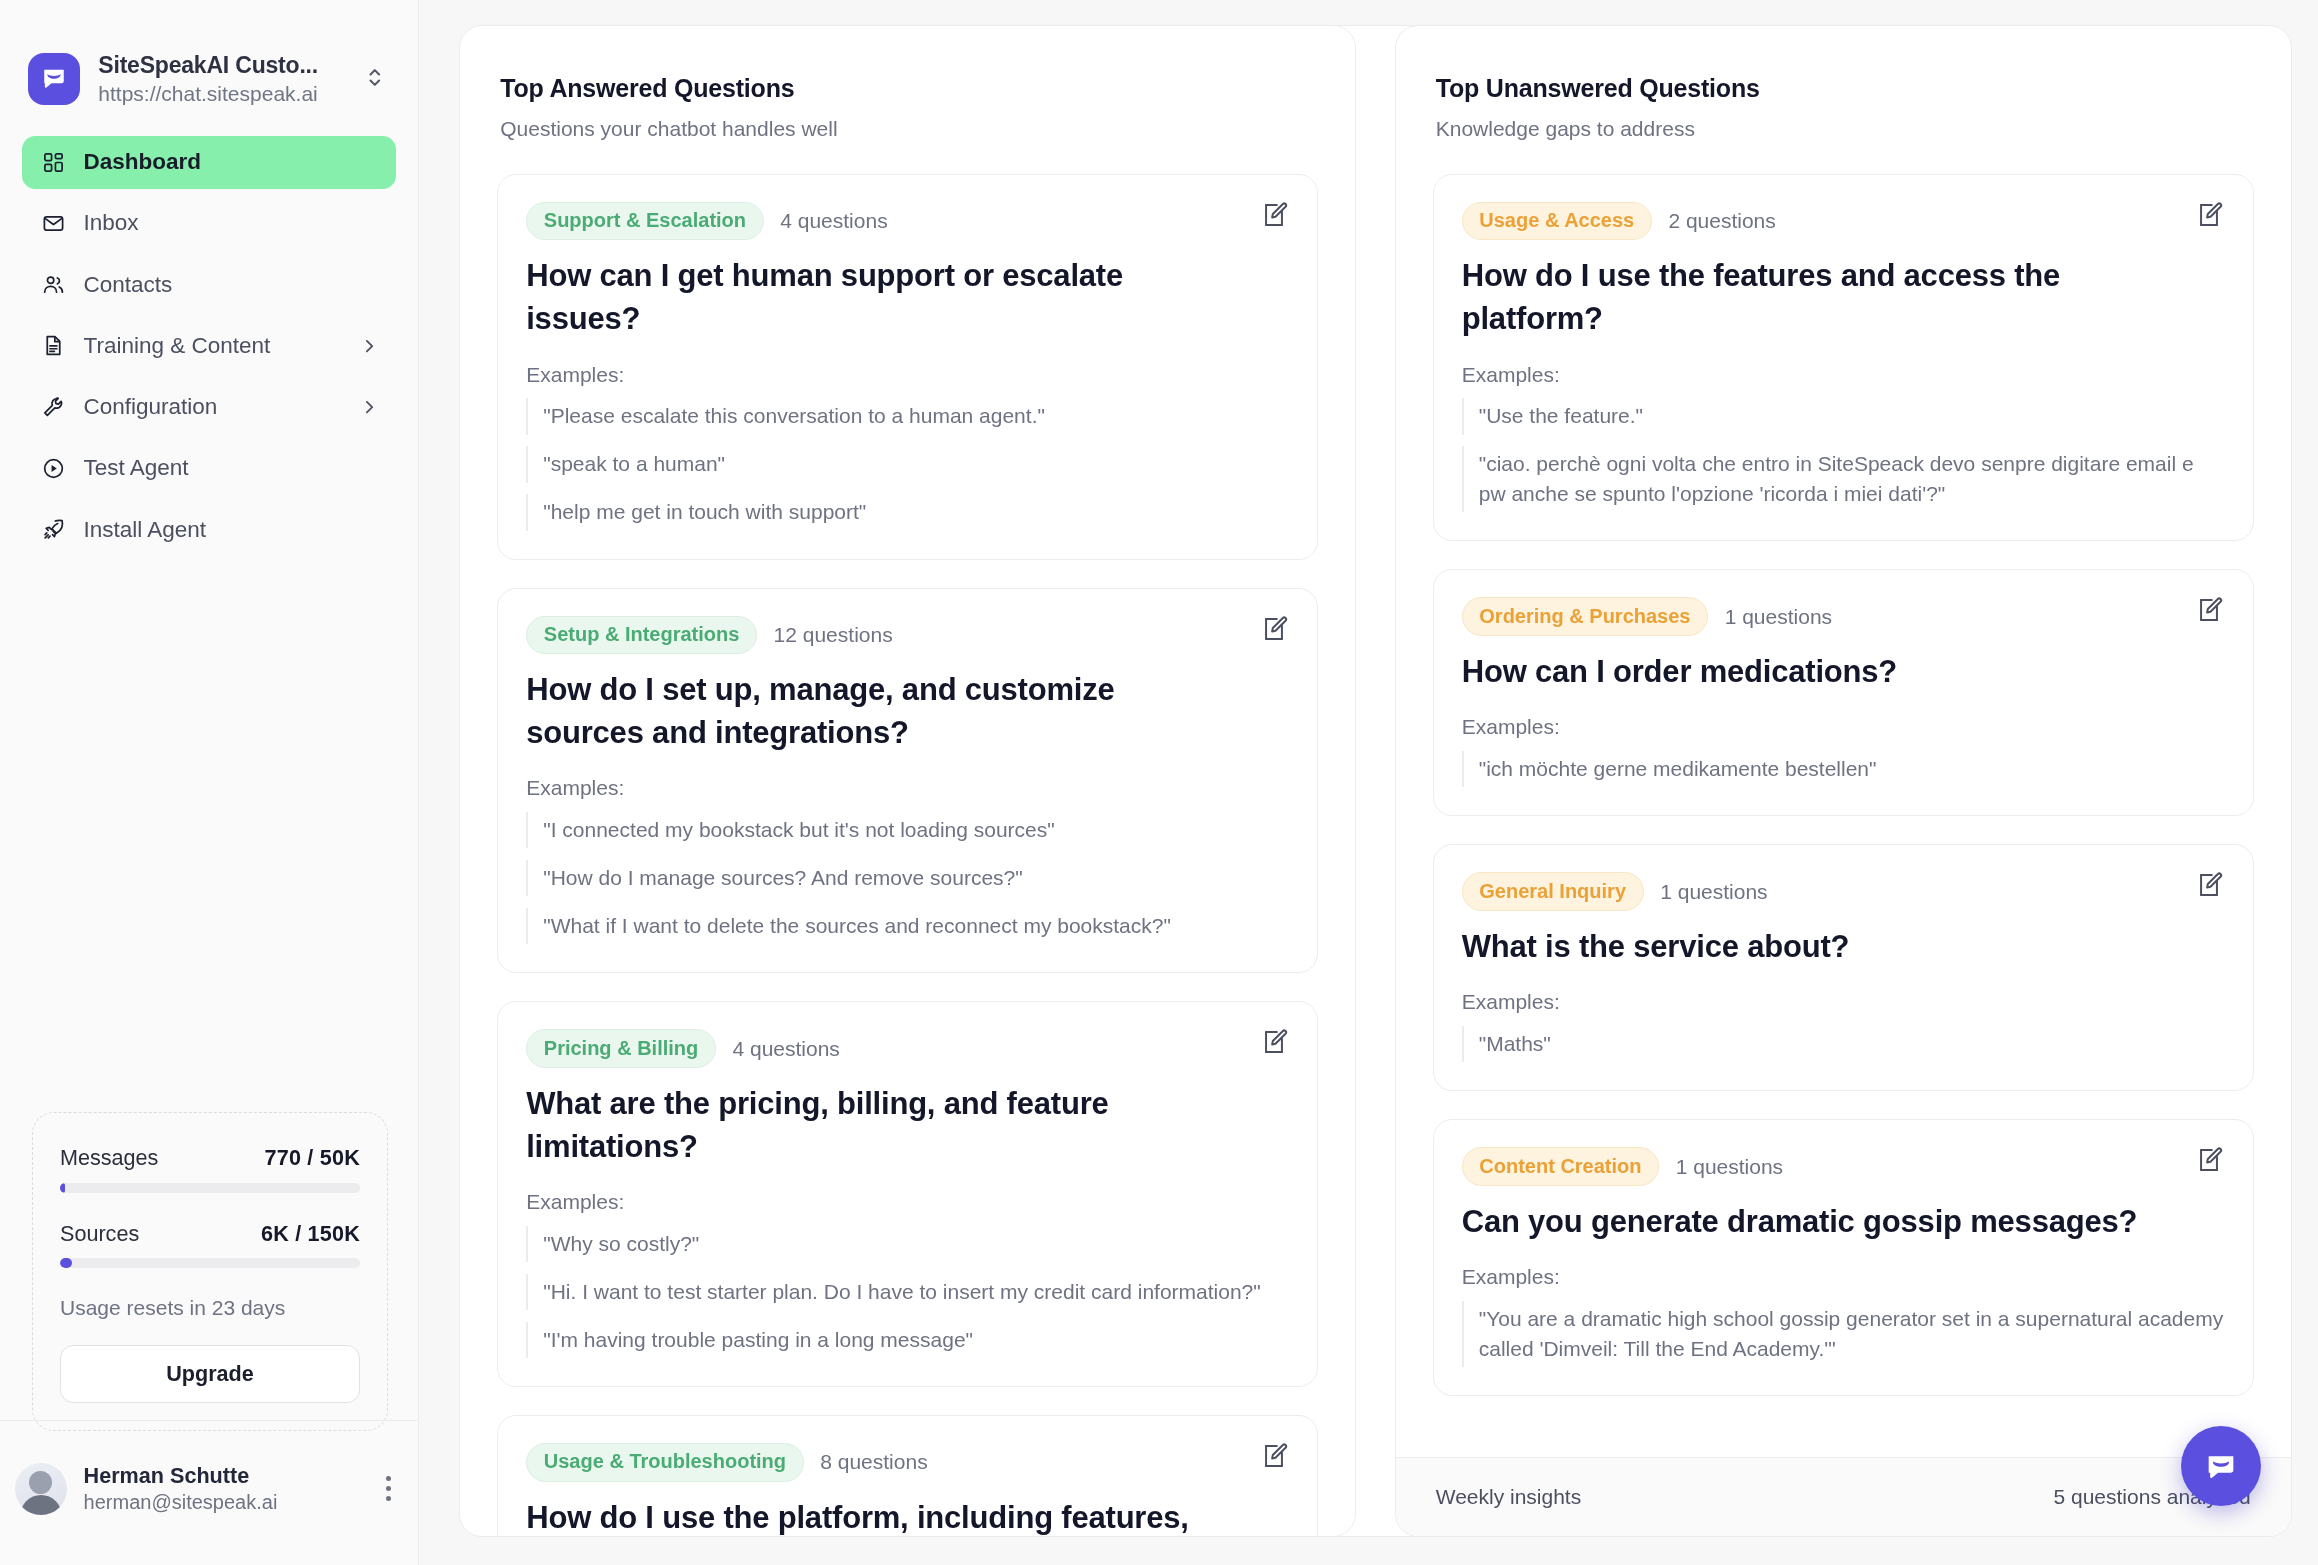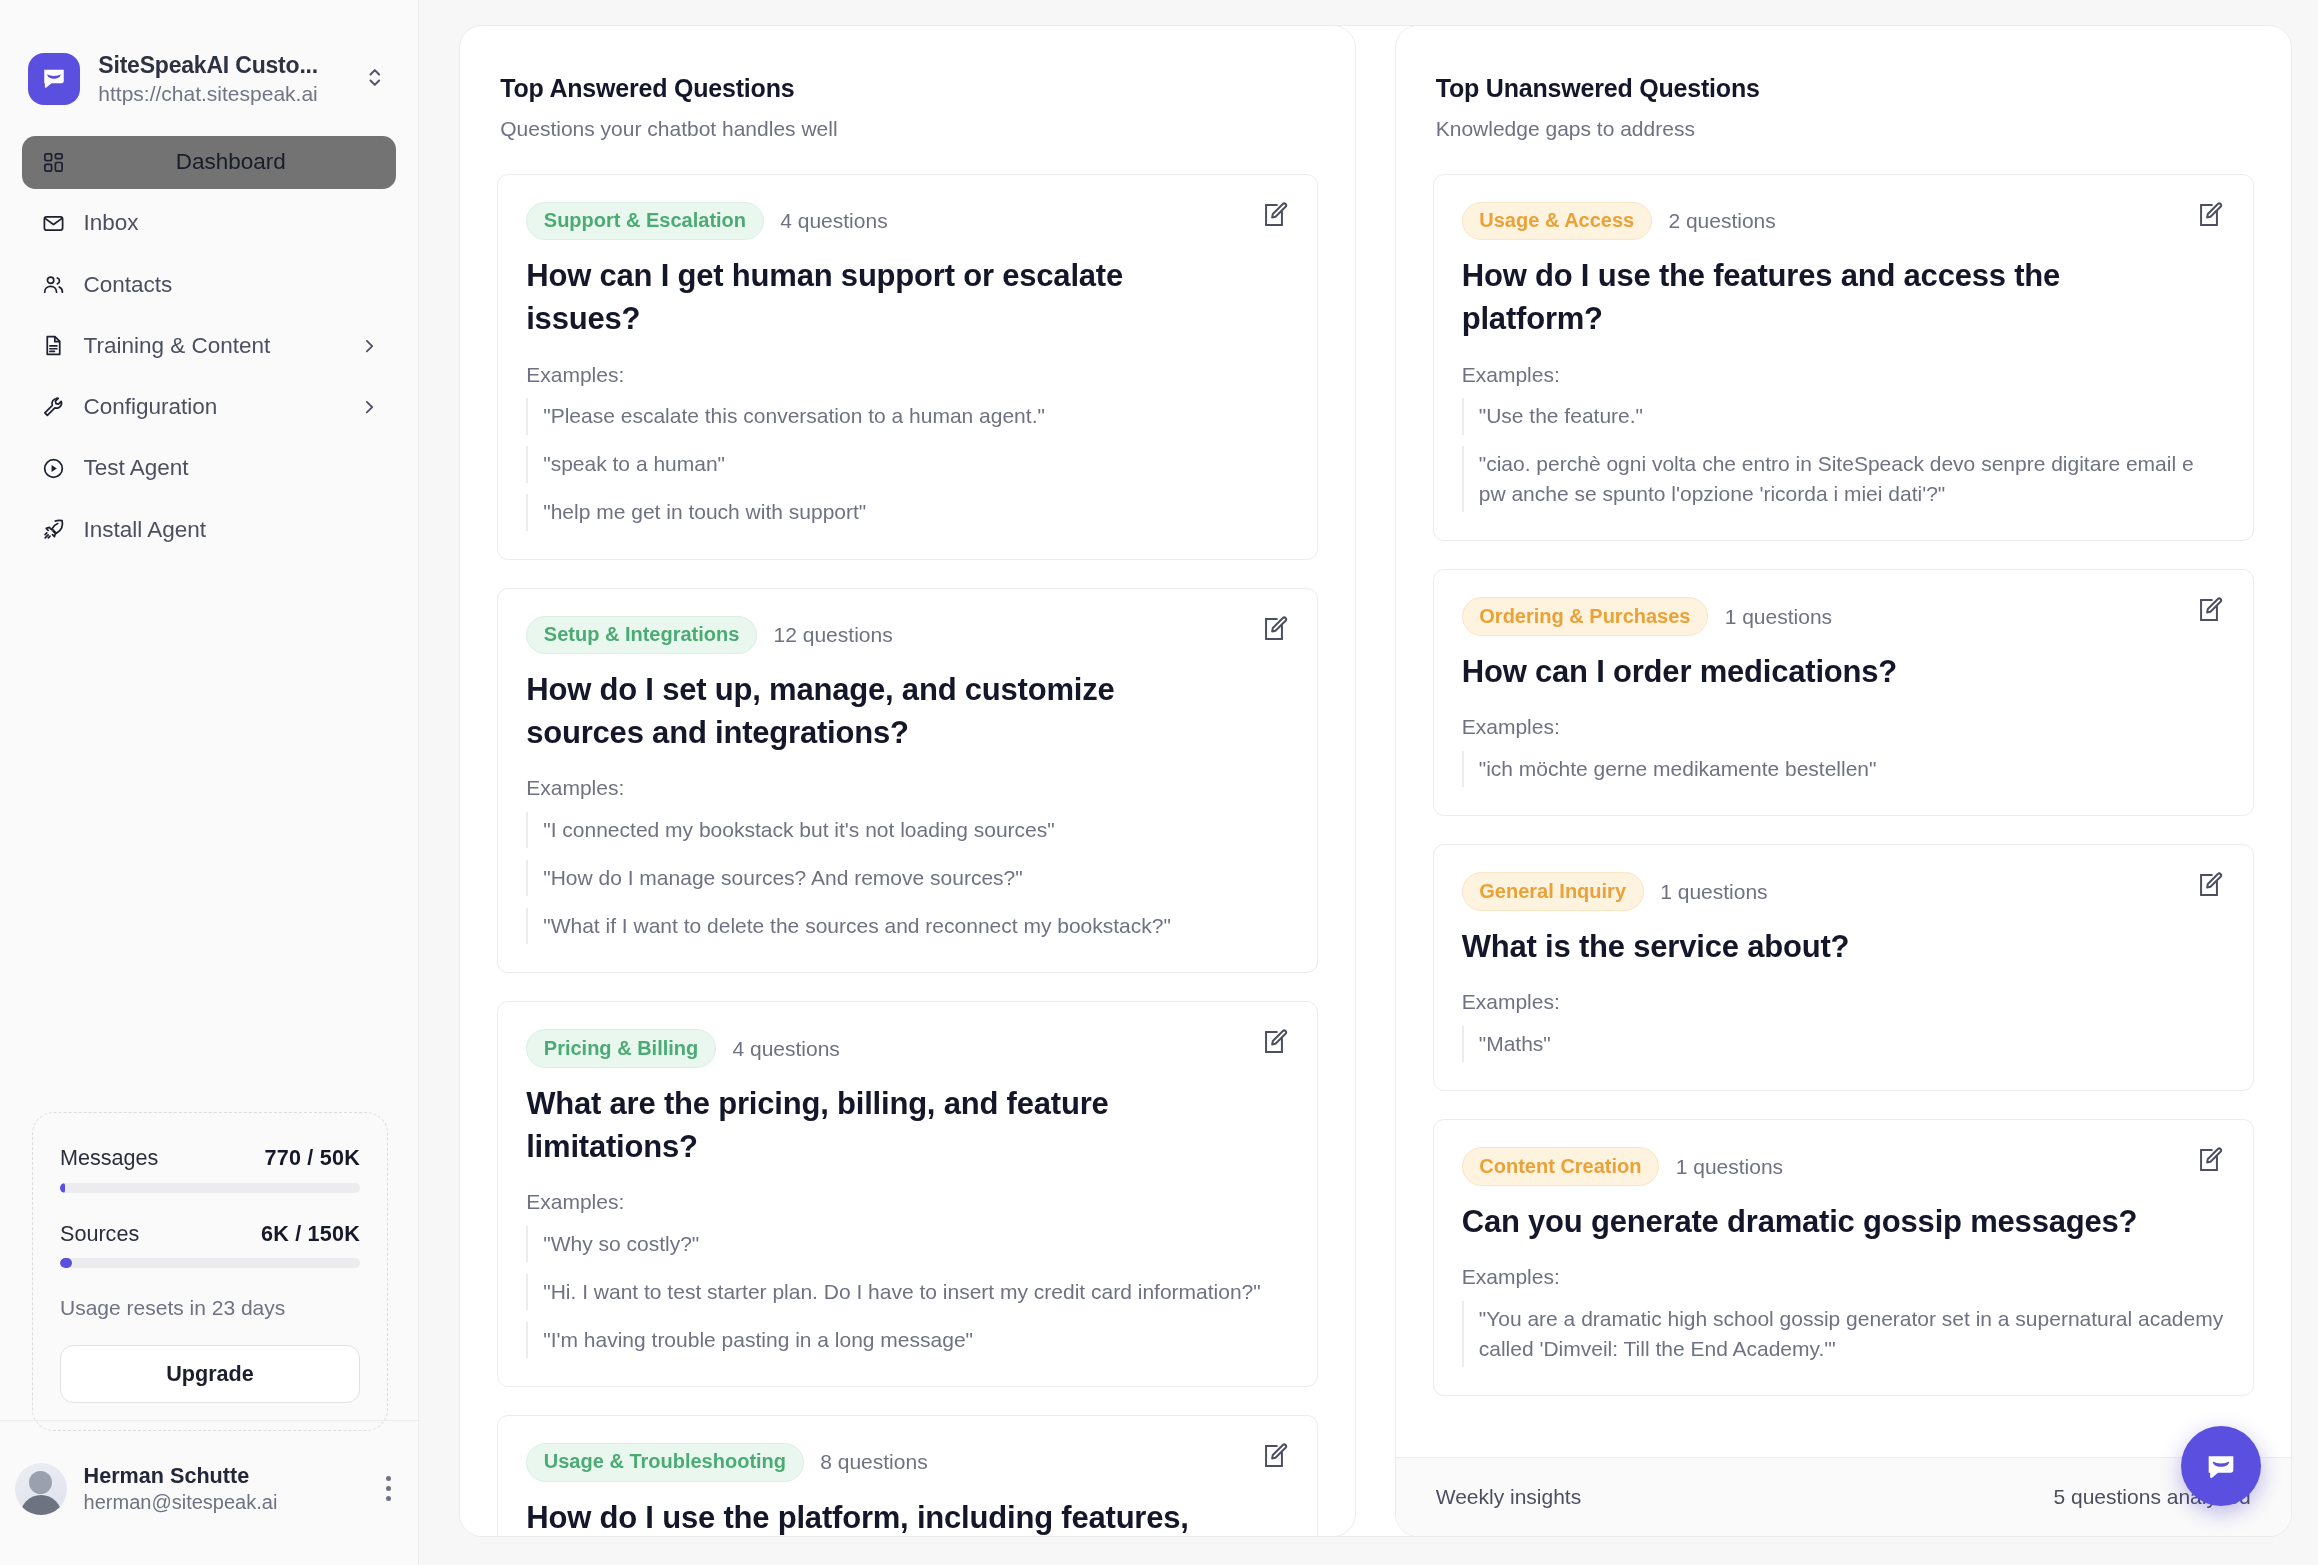--- a/index.html
+++ b/index.html
@@ -42,21 +42,21 @@
   .brand-switch { flex: 0 0 auto; padding: 3.3px 5px; color:#54586a; }
 
   .nav { padding: 5px 21.6px 0 21.6px; }
   .nav-item {
     display: flex; align-items: center; gap: 16.6px;
     height: 53px; padding: 0 18.3px;
     border-radius: 13.3px;
     color: #4b4f60; font-size: 22.5px;
     margin-bottom: 8.3px;
   }
-  .nav-item.active { background: #737373; color: #191c29; font-weight: normal; text-align: center; }
+  .nav-item.active { background: #86efac; color: #191c29; font-weight: bold; }
   .nav-ico { width: 27px; height: 27px; flex:0 0 27px; display:flex; align-items:center; justify-content:center; color:#1c2030; }
   .nav-label { flex: 1 1 auto; white-space: nowrap; }
   .nav-chev { flex:0 0 auto; color:#4b4f60; display:flex; align-items:center; }
 
   
   .usage {
     position: absolute; left: 32px; top: 1112px;
     width: 356px;
     border: 1.7px dashed #dcdce0;
     border-radius: 21.6px;
@@ -129,21 +129,21 @@
     margin-top:auto;
     border-top: 0.8px solid #ececee;
     background:#fafafa;
     padding: 27px 40px;
     display:flex; align-items:flex-start; justify-content:space-between;
     font-size: 21px; color:#4b4f60;
     border-radius: 0 0 23px 23px;
   }
 
   .qcard {
-    border:0.8px solid #ececee; border-radius: 11px;
+    border:0.8px solid #ececee; border-radius: 19px;
     background:#ffffff;
     padding: 27px 28px 28px 28px;
     margin-bottom: 28px;
     position:relative;
   }
   .qcard-top { display:flex; align-items:center; gap:16.6px; }
   .badge {
     display:inline-block; border-radius: 831px;
     padding: 7.5px 16.6px 9.1px 16.6px;
     font-size: 20px; font-weight: bold; line-height:1;

